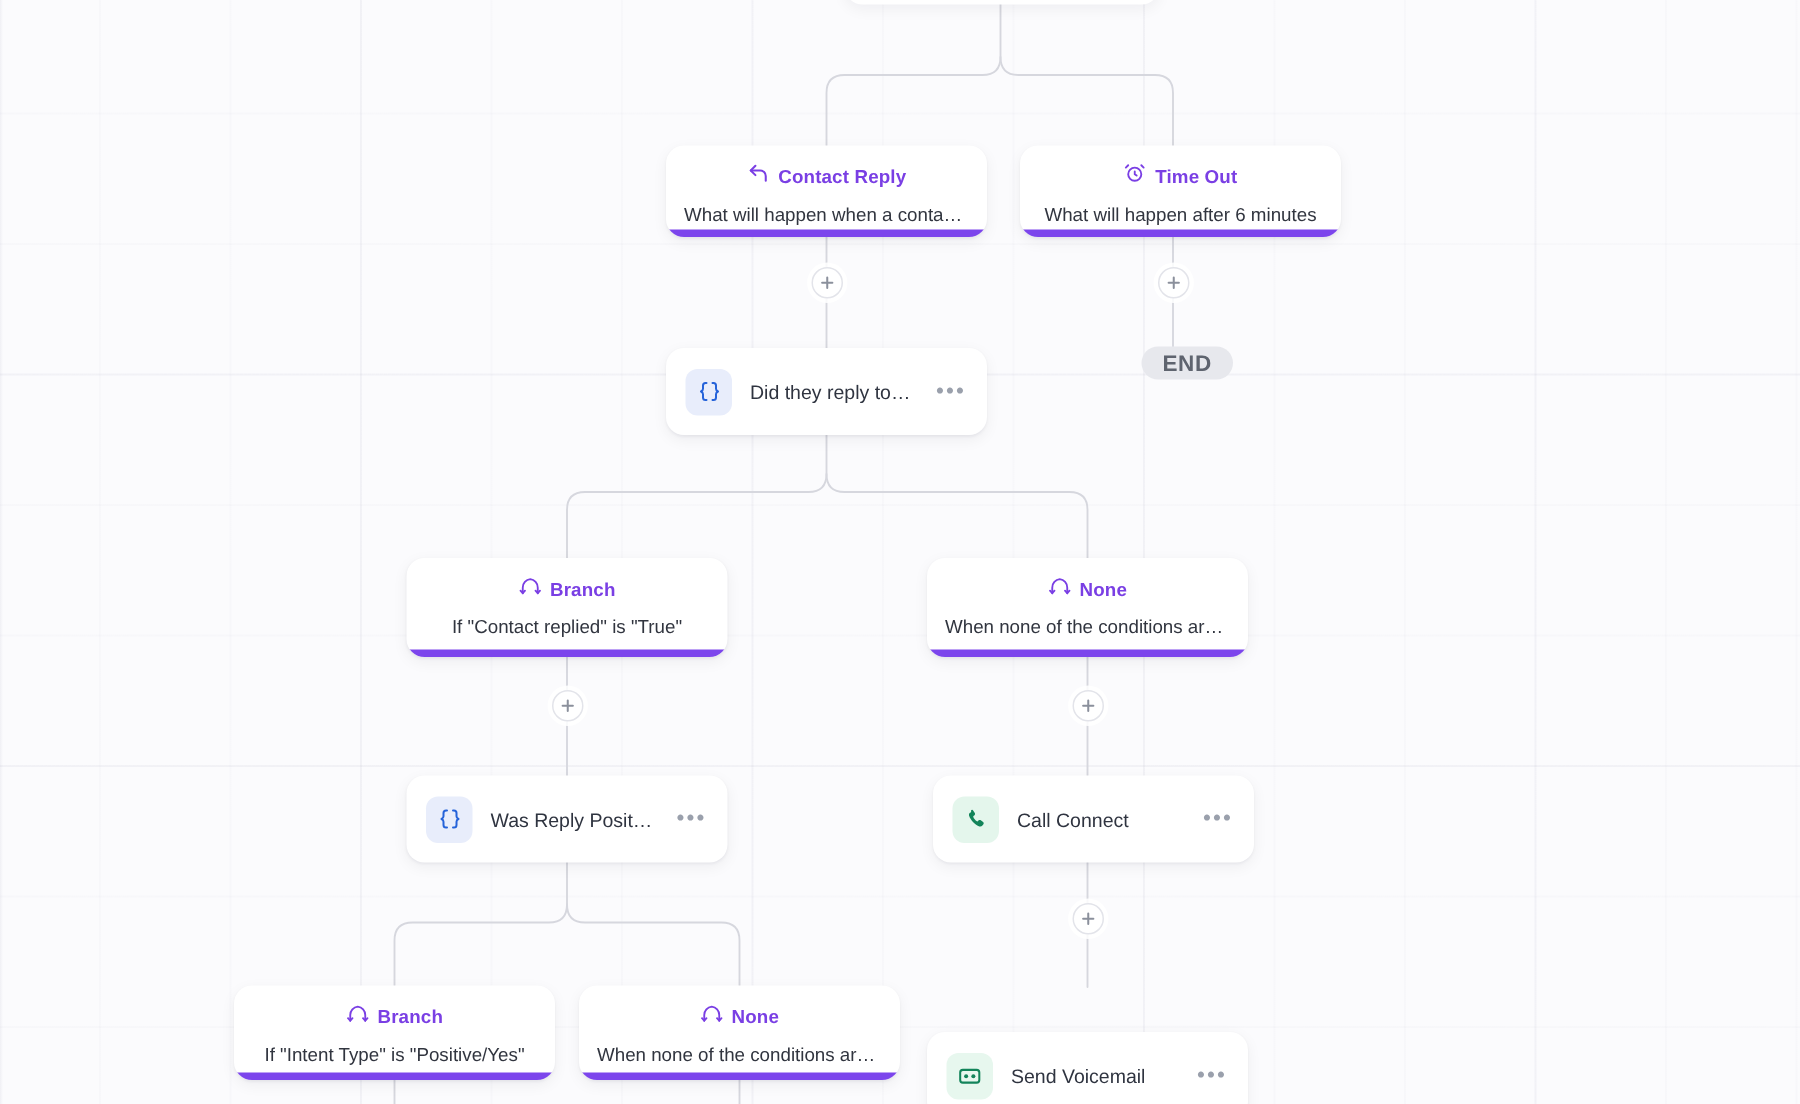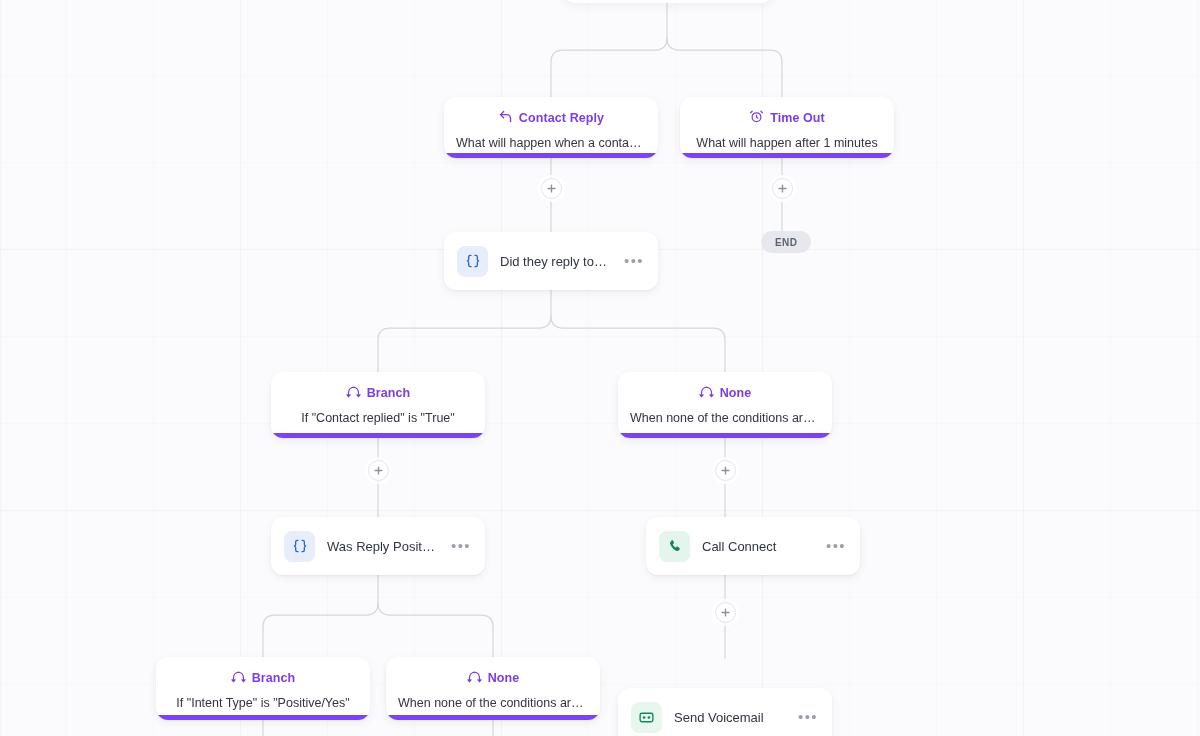--- a/index.html
+++ b/index.html
@@ -155,21 +155,21 @@
   .plus-btn svg { display: block; }
 
   
   .end-pill {
     position: absolute;
     height: 22px;
     padding: 0 14px;
     border-radius: 11px;
     background: #e7e8ed;
     color: #5f646f;
-    font-size: 10px;
+    font-size: 15px;
     font-weight: bold;
     letter-spacing: 0.4px;
     display: flex;
     align-items: center;
     justify-content: center;
   }
 </style>
 </head>
 <body>
 
@@ -225,21 +225,21 @@
       <span>
         <svg width="15" height="15" viewBox="0 0 24 24" fill="none" stroke="#7a3fe4" stroke-width="2" stroke-linecap="round" stroke-linejoin="round">
           <circle cx="12" cy="13" r="7"></circle>
           <path d="M12 10v3l2 1.5"></path>
           <path d="M5 3.5 2.5 6"></path>
           <path d="M19 3.5 21.5 6"></path>
         </svg>
       </span>
       <span class="branch-title">Time Out</span>
     </div>
-    <div class="branch-sub">What will happen after 1 minutes</div>
+    <div class="branch-sub">What will happen after 6 minutes</div>
     <div class="accent" style="background:#7c45ec;"></div>
   </div>
 
   <div class="plus-btn" style="left:541px; top:178px;">
     <svg width="9" height="9" viewBox="0 0 10 10" stroke="#8b909c" stroke-width="1.5" stroke-linecap="round">
       <path d="M5 1.2v7.6M1.2 5h7.6"></path>
     </svg>
   </div>
   <div class="plus-btn" style="left:772px; top:178px;">
     <svg width="9" height="9" viewBox="0 0 10 10" stroke="#8b909c" stroke-width="1.5" stroke-linecap="round">
@@ -305,21 +305,21 @@
     <span class="icon-tile" style="background:#e8edfb;">
       <svg width="16" height="16" viewBox="0 0 24 24" fill="none" stroke="#2563d9" stroke-width="2" stroke-linecap="round" stroke-linejoin="round">
         <path d="M9 3.5H8a2.5 2.5 0 0 0-2.5 2.5v3.2c0 1.3-.9 2.3-2 2.8 1.1.5 2 1.5 2 2.8V18A2.5 2.5 0 0 0 8 20.5h1"></path>
         <path d="M15 3.5h1A2.5 2.5 0 0 1 18.5 6v3.2c0 1.3.9 2.3 2 2.8-1.1.5-2 1.5-2 2.8V18a2.5 2.5 0 0 1-2.5 2.5h-1"></path>
       </svg>
     </span>
     <span class="action-label">Was Reply Positive?</span>
     <span class="kebab">•••</span>
   </div>
 
-  <div class="card action-card" style="left:646px; top:517px; width:214px; height:58px;">
+  <div class="card action-card" style="left:622px; top:517px; width:214px; height:58px;">
     <span class="icon-tile" style="background:#e4f6ec;">
       <svg width="16" height="16" viewBox="0 0 24 24" fill="#13845a">
         <path d="M6.6 3.2a1.6 1.6 0 0 1 2.2.5l1.5 2.4c.4.7.3 1.6-.3 2.1l-1 .9c-.2.2-.3.5-.2.8.5 1.4 2 3.4 3.6 4.4.3.2.6.1.8-.1l1-.9c.6-.5 1.5-.5 2.1 0l2.3 1.7c.7.5.8 1.5.3 2.2l-1 1.3c-.7.9-1.9 1.3-3 .9-2.2-.7-4.5-2.4-6.2-4.2C6.9 13.3 5.3 11 4.6 8.8c-.4-1.1 0-2.3.9-3l1.1-.6z"></path>
       </svg>
     </span>
     <span class="action-label">Call Connect</span>
     <span class="kebab">•••</span>
   </div>
 
   <div class="plus-btn" style="left:715px; top:602px;">

